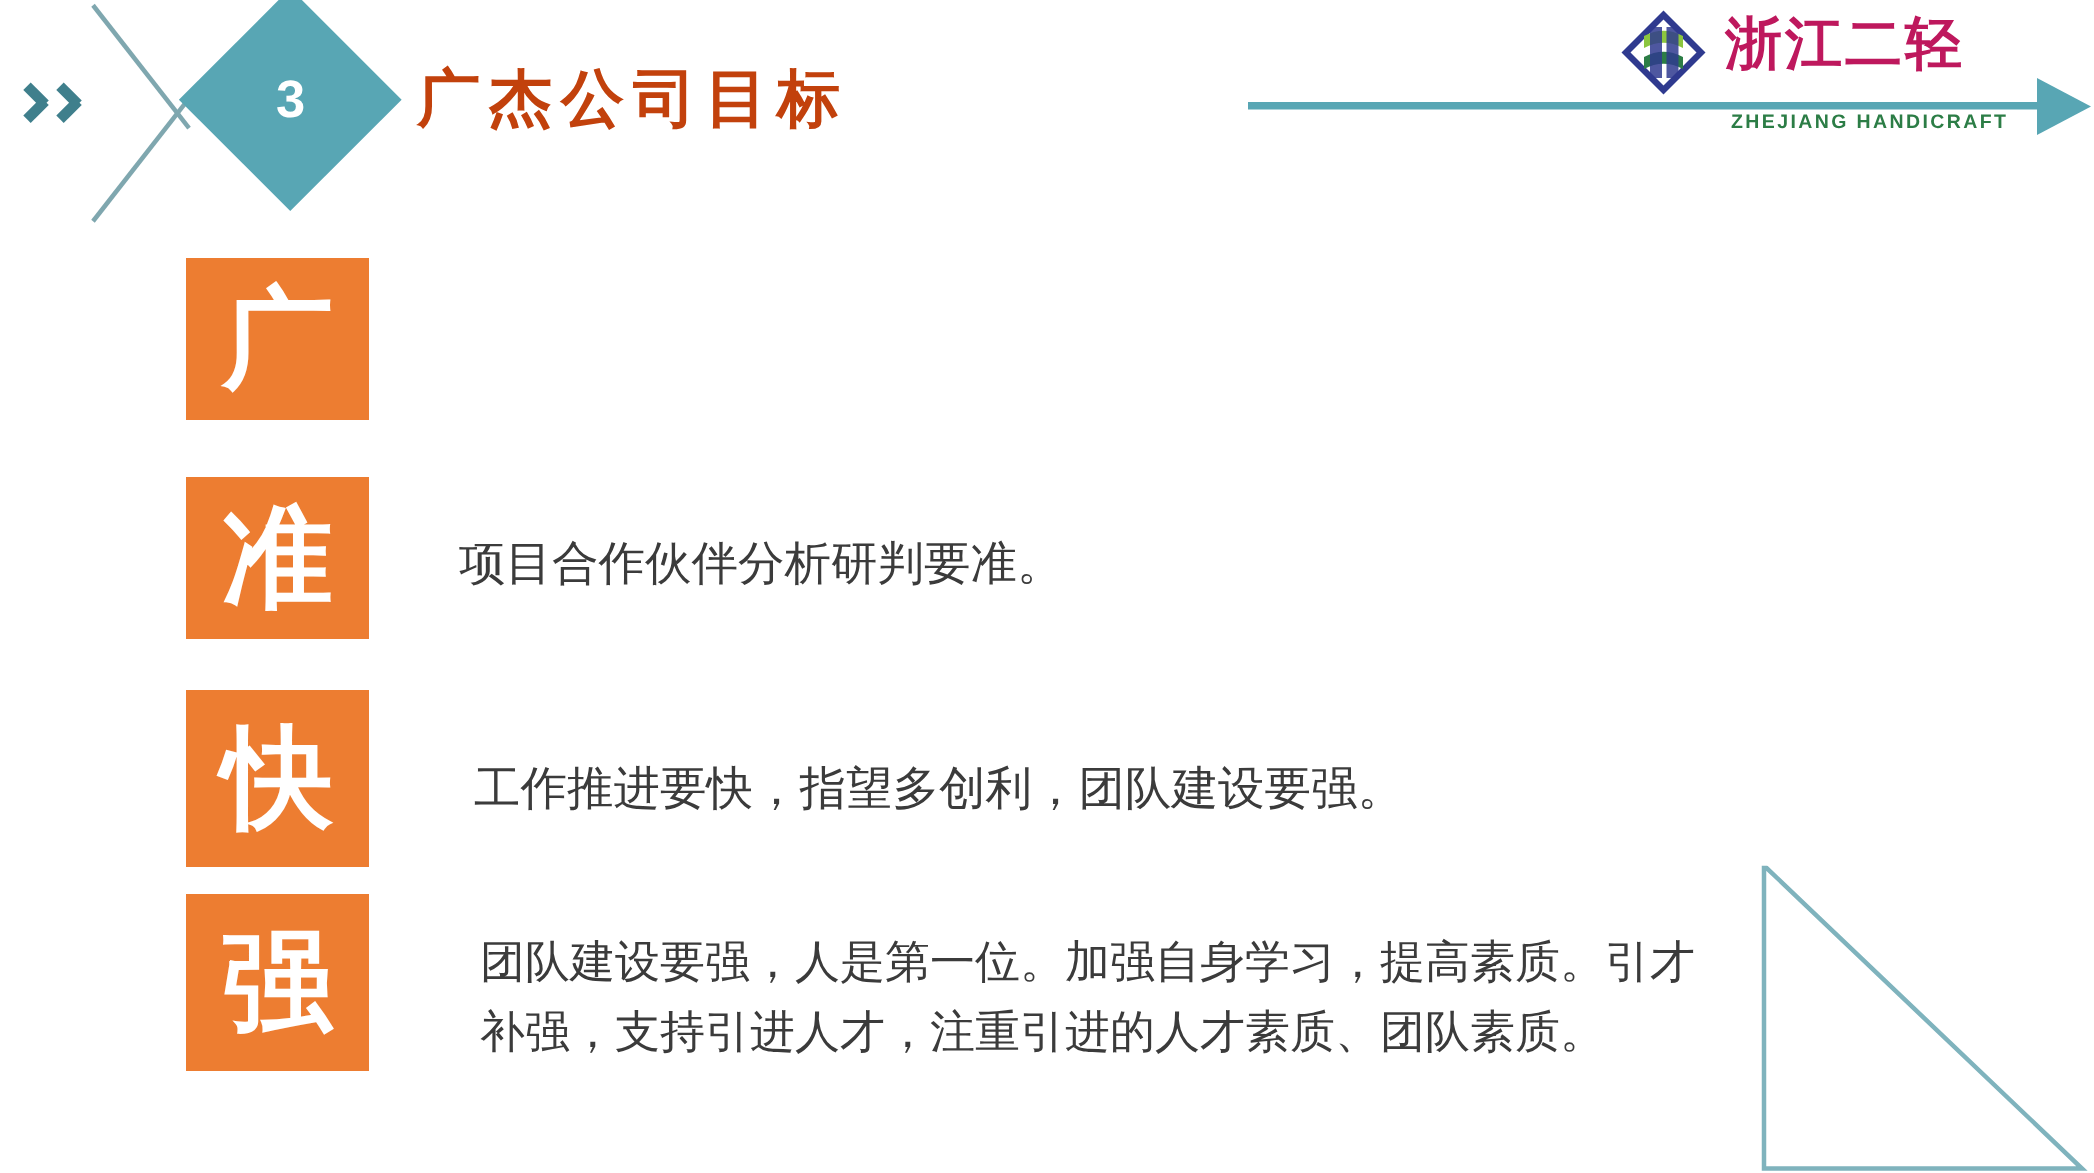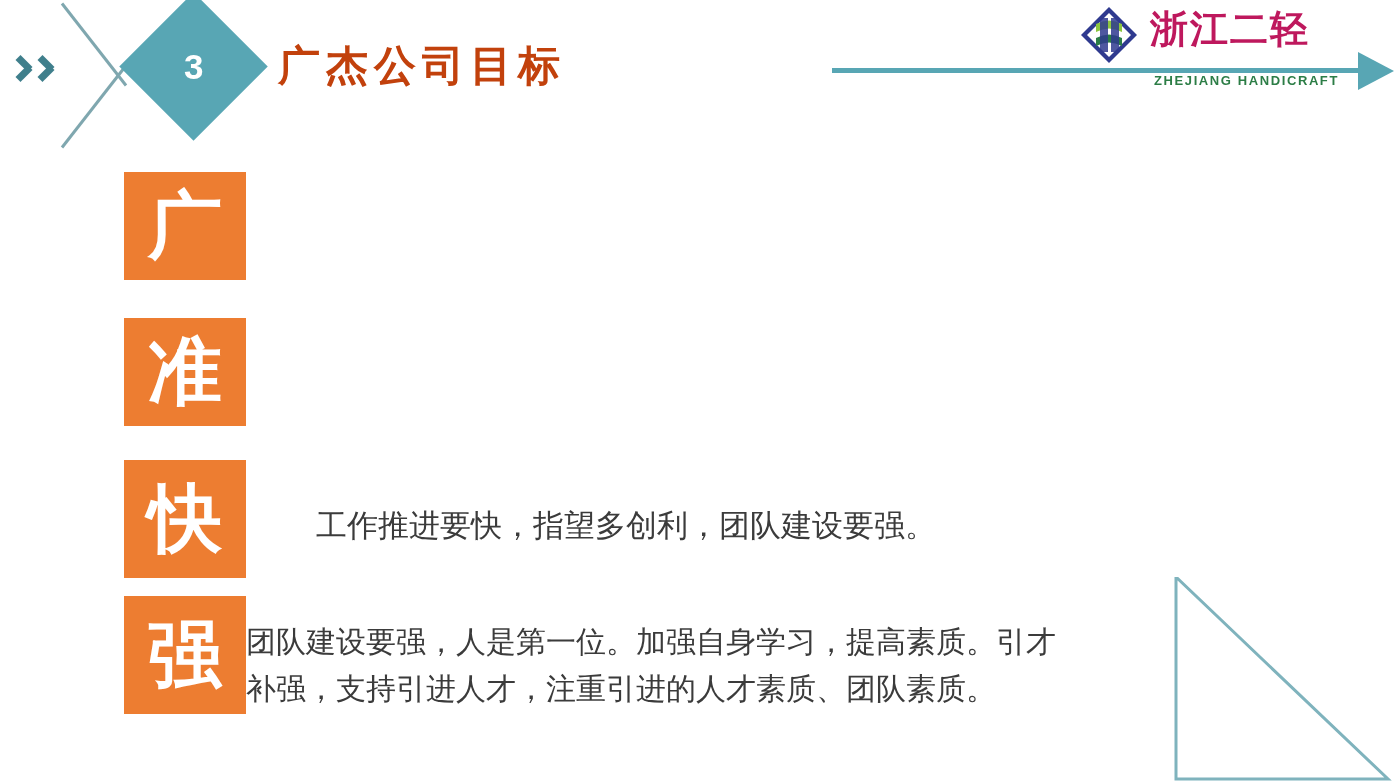--- a/index.html
+++ b/index.html
@@ -218,21 +218,21 @@
 
   .row-text {
     color: #3b3b3b;
     font-size: 31px;
     line-height: 1.58;
     white-space: pre-line;
   }
   .row-1 .row-text { margin-left: 60px; margin-top: 6px; width: 1010px; }
   .row-2 .row-text { margin-left: 60px; margin-top: 34px; width: 1010px; }
   .row-3 .row-text { margin-left: 70px; margin-top: 42px; width: 1010px; }
-  .row-4 .row-text { margin-top: 22px; width: 1000px; font-size: 30px; font-family: Liberation Serif, serif; }
+  .row-4 .row-text { margin-left: 74px; margin-top: 22px; width: 1000px; font-size: 30px; font-family: Liberation Serif, serif; }
 
   
   .tri-deco {
     position: absolute;
     right: 0px;
     bottom: 0px;
     width: 230px;
     height: 205px;
     overflow: hidden;
   }
@@ -277,20 +277,21 @@
   </div>
 
   <div class="rows">
 
     <div class="row row-1">
       <div class="badge">广</div>
     </div>
 
     <div class="row row-2">
       <div class="badge">准</div>
+      <div class="row-text">项目合作伙伴分析研判要准。</div>
     </div>
 
     <div class="row row-3">
       <div class="badge">快</div>
       <div class="row-text">工作推进要快，指望多创利，团队建设要强。</div>
     </div>
 
     <div class="row row-4">
       <div class="badge">强</div>
       <div class="row-text">团队建设要强，人是第一位。加强自身学习，提高素质。引才

